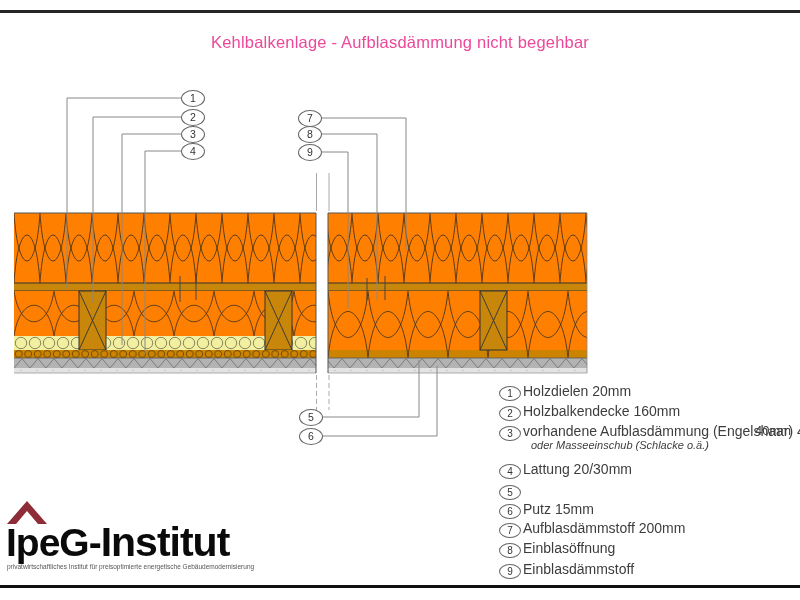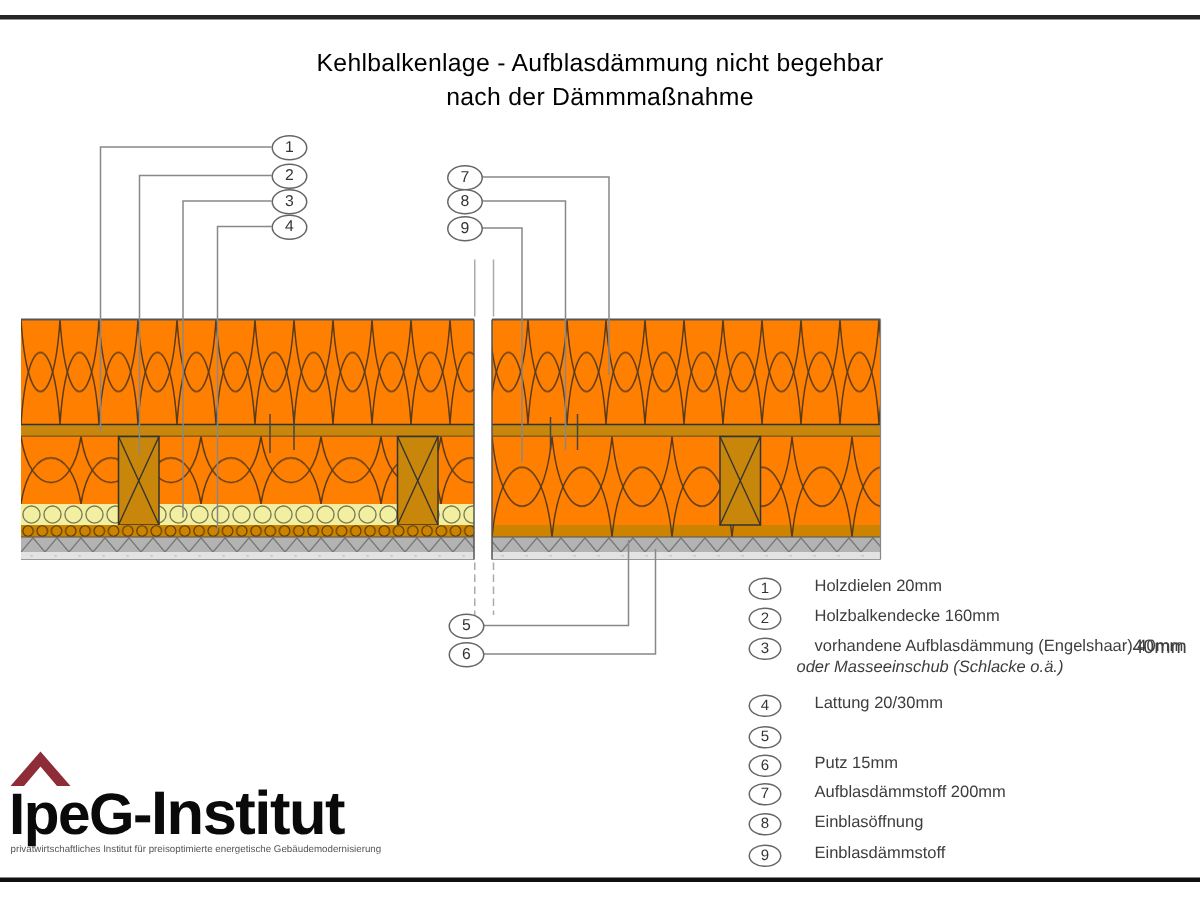--- a/index.html
+++ b/index.html
@@ -2,49 +2,48 @@
 <html style="--insulation-orange: #FF8000; --wood-brown: #C8860B; --existing-insulation-yellow: #F2EFA0; --woodwool-brown: #CC8400; --plaster-gray: #B3B3B3; --strip-gray: #E3E3E3; --logo-red: #8E2C38; --line-dark: #444444;"><head>
 <meta charset="utf-8">
 <style>
   html,body{margin:0;padding:0;background:#fff;}
   body{width:800px;height:600px;position:relative;overflow:hidden;
        font-family:"Liberation Sans", sans-serif;color:#222;}
   .abs{position:absolute;}
   #top-rule{left:0;top:10px;width:800px;height:3px;background:#262626;}
   #bottom-rule{left:0;top:585px;width:800px;height:3px;background:#101010;}
   #title{left:0;top:31px;width:800px;text-align:center;font-size:16.5px;
-         line-height:23px;color:#000000;letter-spacing:.2px;}
+         line-height:23px;color:#ec4899;letter-spacing:.2px;}
   
   .co{position:absolute;width:22px;height:15px;border:1px solid #666;border-radius:50%;
       background:#fff;font-size:10.5px;line-height:15px;text-align:center;color:#333;z-index:5;}
   
   #legend{left:0;top:0;width:800px;height:600px;pointer-events:none;}
   .lrow{position:absolute;left:499px;width:300px;}
   .lco{display:inline-block;width:20px;height:13px;border:1px solid #666;border-radius:50%;
        background:#fff;font-size:10px;line-height:13px;text-align:center;color:#333;vertical-align:middle;}
-  .llab{position:absolute;left:44px;top:0;font-size:11px;line-height:15px;color:#3d3d3d;white-space:nowrap;}
+  .llab{position:absolute;left:24px;top:0;font-size:14px;line-height:15px;color:#3d3d3d;white-space:nowrap;}
   .llab2{position:absolute;left:531px;font-size:11px;color:#3d3d3d;white-space:nowrap;font-style:italic;}
   #side-dim{left:755px;top:423px;font-size:13px;color:#404040;}
   
   #logo{left:6px;top:497px;width:260px;height:80px;text-decoration:underline;}
   #logo-name{position:absolute;left:0;top:22px;display:flex;align-items:baseline;color:#0a0a0a;}
   #logo-part1{font-size:39px;font-weight:bold;letter-spacing:-1px;}
   #logo-part2{font-size:41px;font-weight:600;letter-spacing:-1px;}
   #logo-tagline{position:absolute;left:1px;top:66px;font-size:6.5px;color:#555;white-space:nowrap;}
   #logo-roof{position:absolute;left:-2px;top:0;}
 </style>
 </head>
 <body>
 
 <div class="abs" id="top-rule"></div>
 <div class="abs" id="bottom-rule"></div>
 
 <div class="abs" id="title">
   <div>Kehlbalkenlage - Aufblasdämmung nicht begehbar</div>
-  <div>nach der Dämmmaßnahme</div>
 </div>
 
 <svg class="abs" style="left:0;top:0" width="800" height="600" viewBox="0 0 800 600">
   <defs>
     <pattern id="patTop" patternUnits="userSpaceOnUse" x="14" y="213" width="26" height="70">
       <path d="M0,70 C4,6 22,6 26,70" fill="none" stroke="#5A3A1A" stroke-width="1"></path>
       <path d="M0,0 C4,64 22,64 26,0" fill="none" stroke="#5A3A1A" stroke-width="1"></path>
     </pattern>
     <pattern id="patMid" patternUnits="userSpaceOnUse" x="14" y="291" width="40" height="45">
       <path d="M0,45 C6,4 34,4 40,45" fill="none" stroke="#5A3A1A" stroke-width="1"></path>

